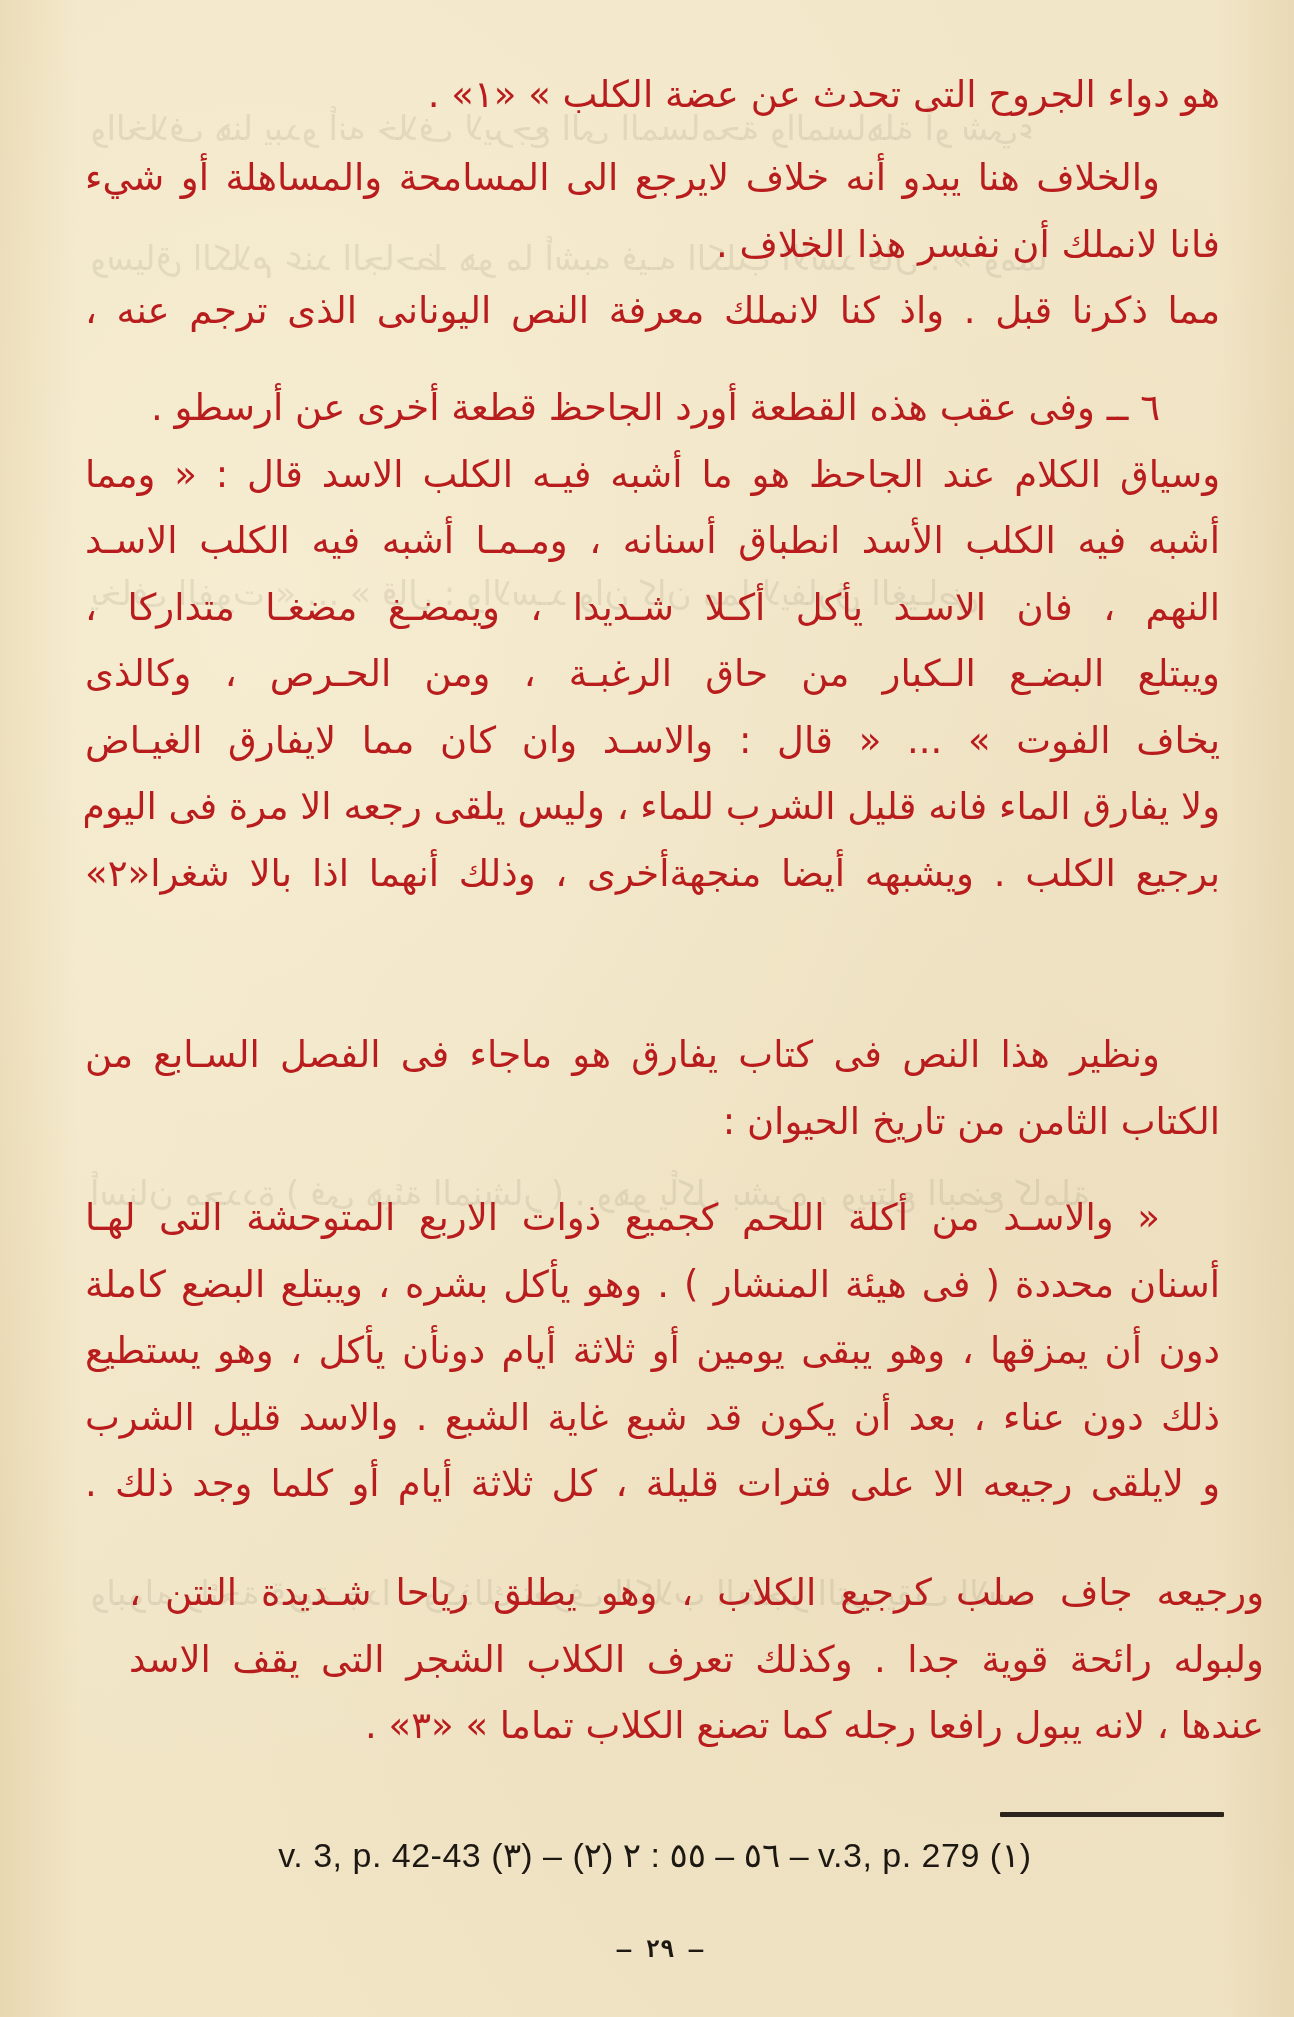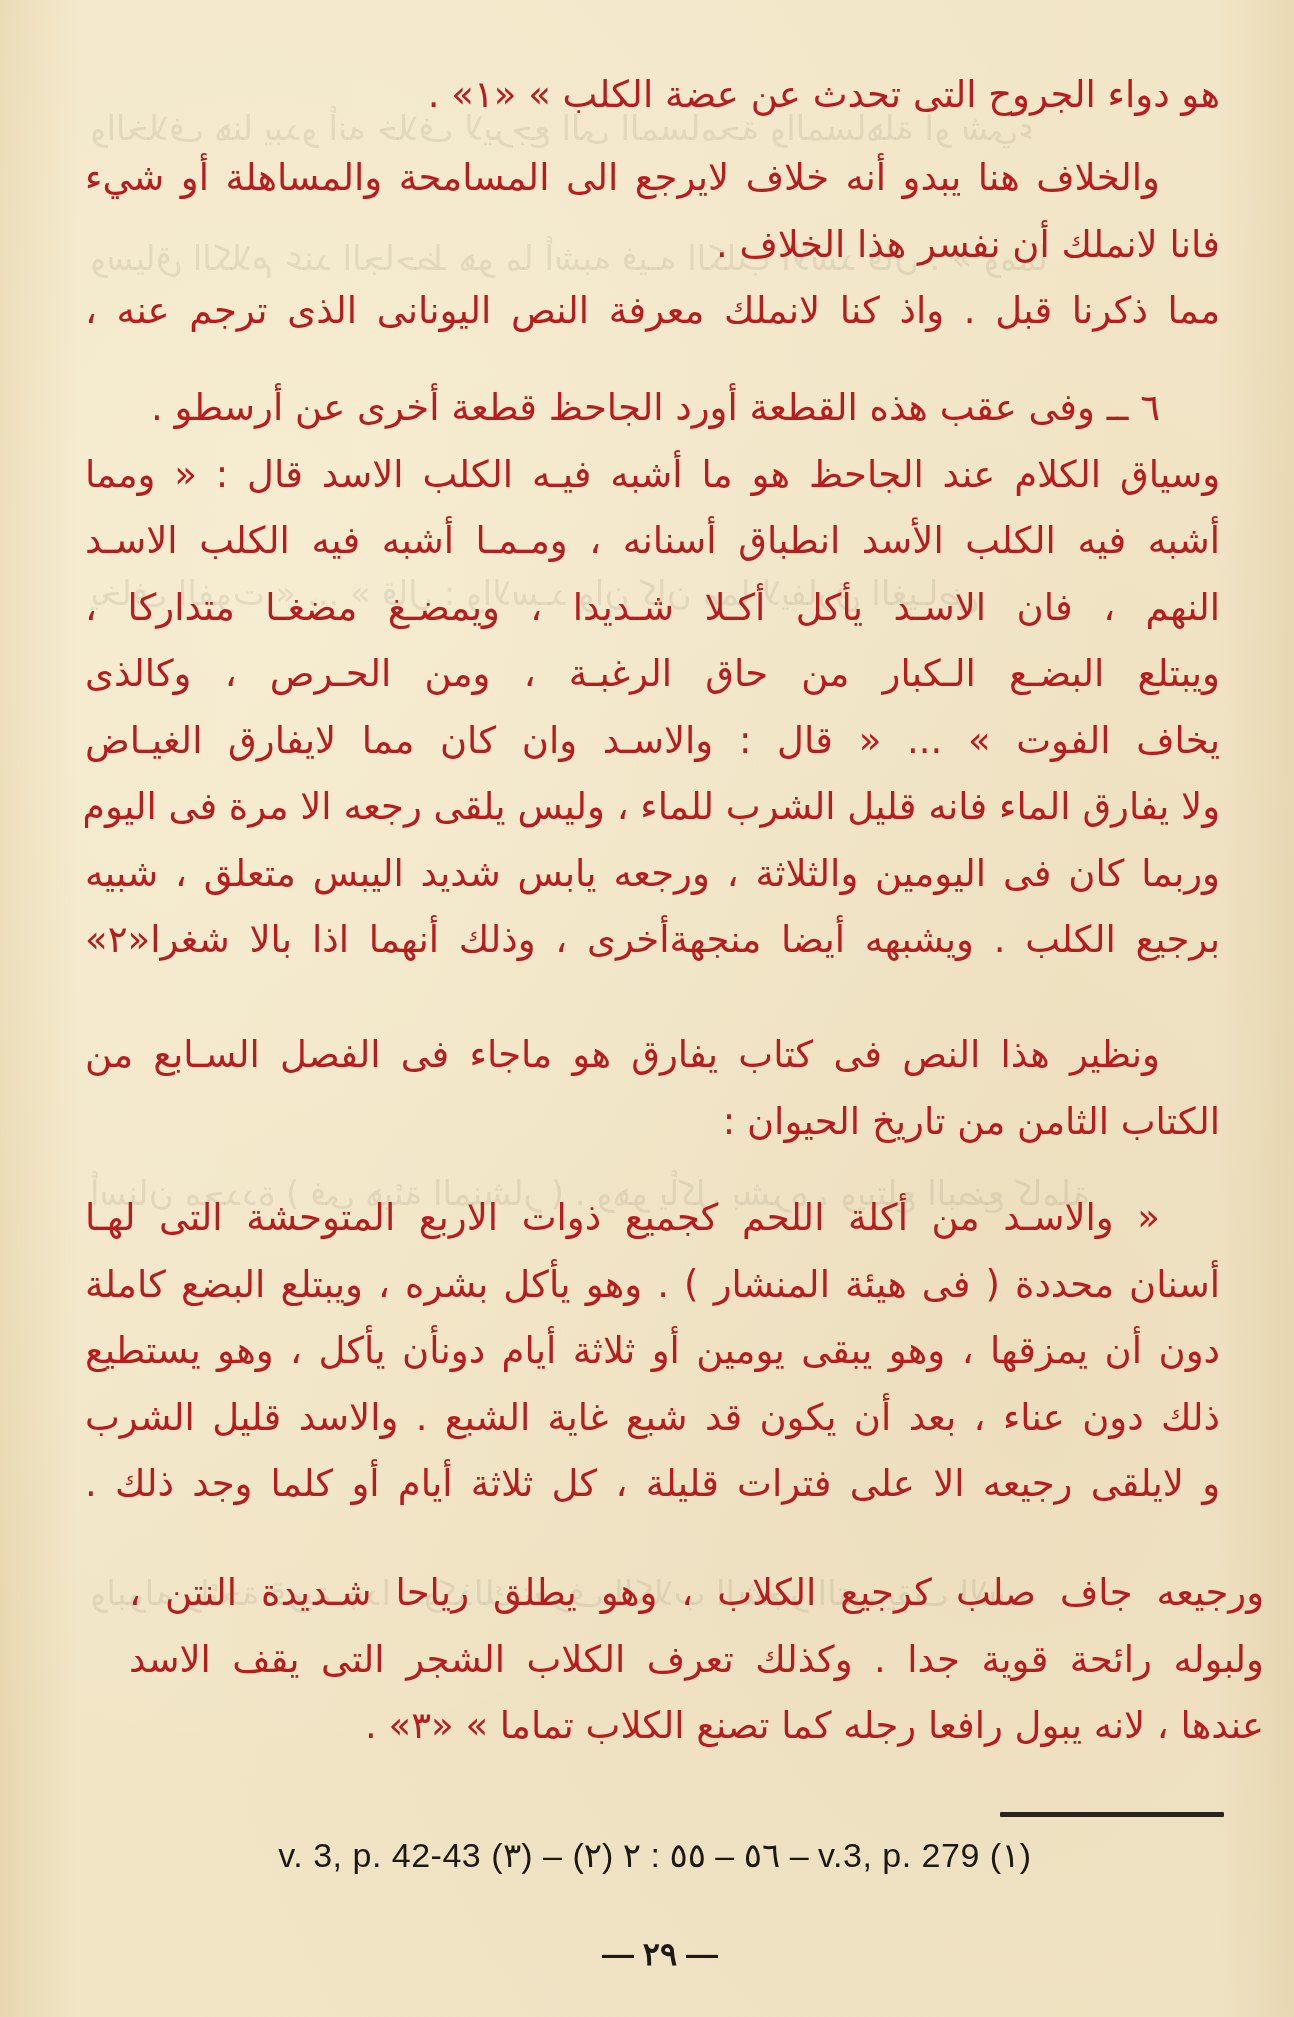--- a/index.html
+++ b/index.html
@@ -74,22 +74,22 @@
       color: #1d1812;
       white-space: nowrap;
       letter-spacing: 0.5px;
     }
     .page-number {
       position: absolute;
       left: 580px;
       top: 1935px;
       width: 160px;
       text-align: center;
-      font-family: Liberation Sans, sans-serif;
-      font-size: 32px;
+      font-family: Liberation Mono, monospace;
+      font-size: 24px;
       font-weight: bold;
       color: #1d1812;
       direction: rtl;
     }
     .ghost {
       position: absolute;
       left: 90px;
       width: 1130px;
       direction: rtl;
       font-family: "DejaVu Sans", sans-serif;
@@ -124,21 +124,20 @@
   </div>
 
   <div class="text-block" style="top:375px;">
     <span class="line indent last">٦ ــ وفى عقب هذه القطعة أورد الجاحظ قطعة أخرى عن أرسطو .</span>
     <span class="line">وسياق الكلام عند الجاحظ هو ما أشبه فيـه الكلب الاسد قال : « ومما</span>
     <span class="line">أشبه فيه الكلب الأسد انطباق أسنانه ، ومـمـا أشبه فيه الكلب الاسـد</span>
     <span class="line">النهم ، فان الاسـد يأكل أكـلا شـديدا ، ويمضـغ مضغـا متداركا ،</span>
     <span class="line">ويبتلع البضـع الـكبار من حاق الرغبـة ، ومن الحـرص ، وكالذى</span>
     <span class="line">يخاف الفوت » ... « قال : والاسـد وان كان مما لايفارق الغيـاض</span>
     <span class="line">ولا يفارق الماء فانه قليل الشرب للماء ، وليس يلقى رجعه الا مرة فى اليوم،</span>
-    <span class="line">وربما كان فى اليومين والثلاثة ، ورجعه يابس شديد اليبس متعلق ، شبيه</span>
     <span class="line">برجيع الكلب . ويشبهه أيضا منجهةأخرى ، وذلك أنهما اذا بالا شغرا«٢»</span>
   </div>
 
   <div class="text-block" style="top:1022px;">
     <span class="line indent">ونظير هذا النص فى كتاب يفارق هو ماجاء فى الفصل السـابع من</span>
     <span class="line last">الكتاب الثامن من تاريخ الحيوان :</span>
   </div>
 
   <div class="text-block" style="top:1185px;">
     <span class="line indent">« والاسـد من أكلة اللحم كجميع ذوات الاربع المتوحشة التى لهـا</span>

